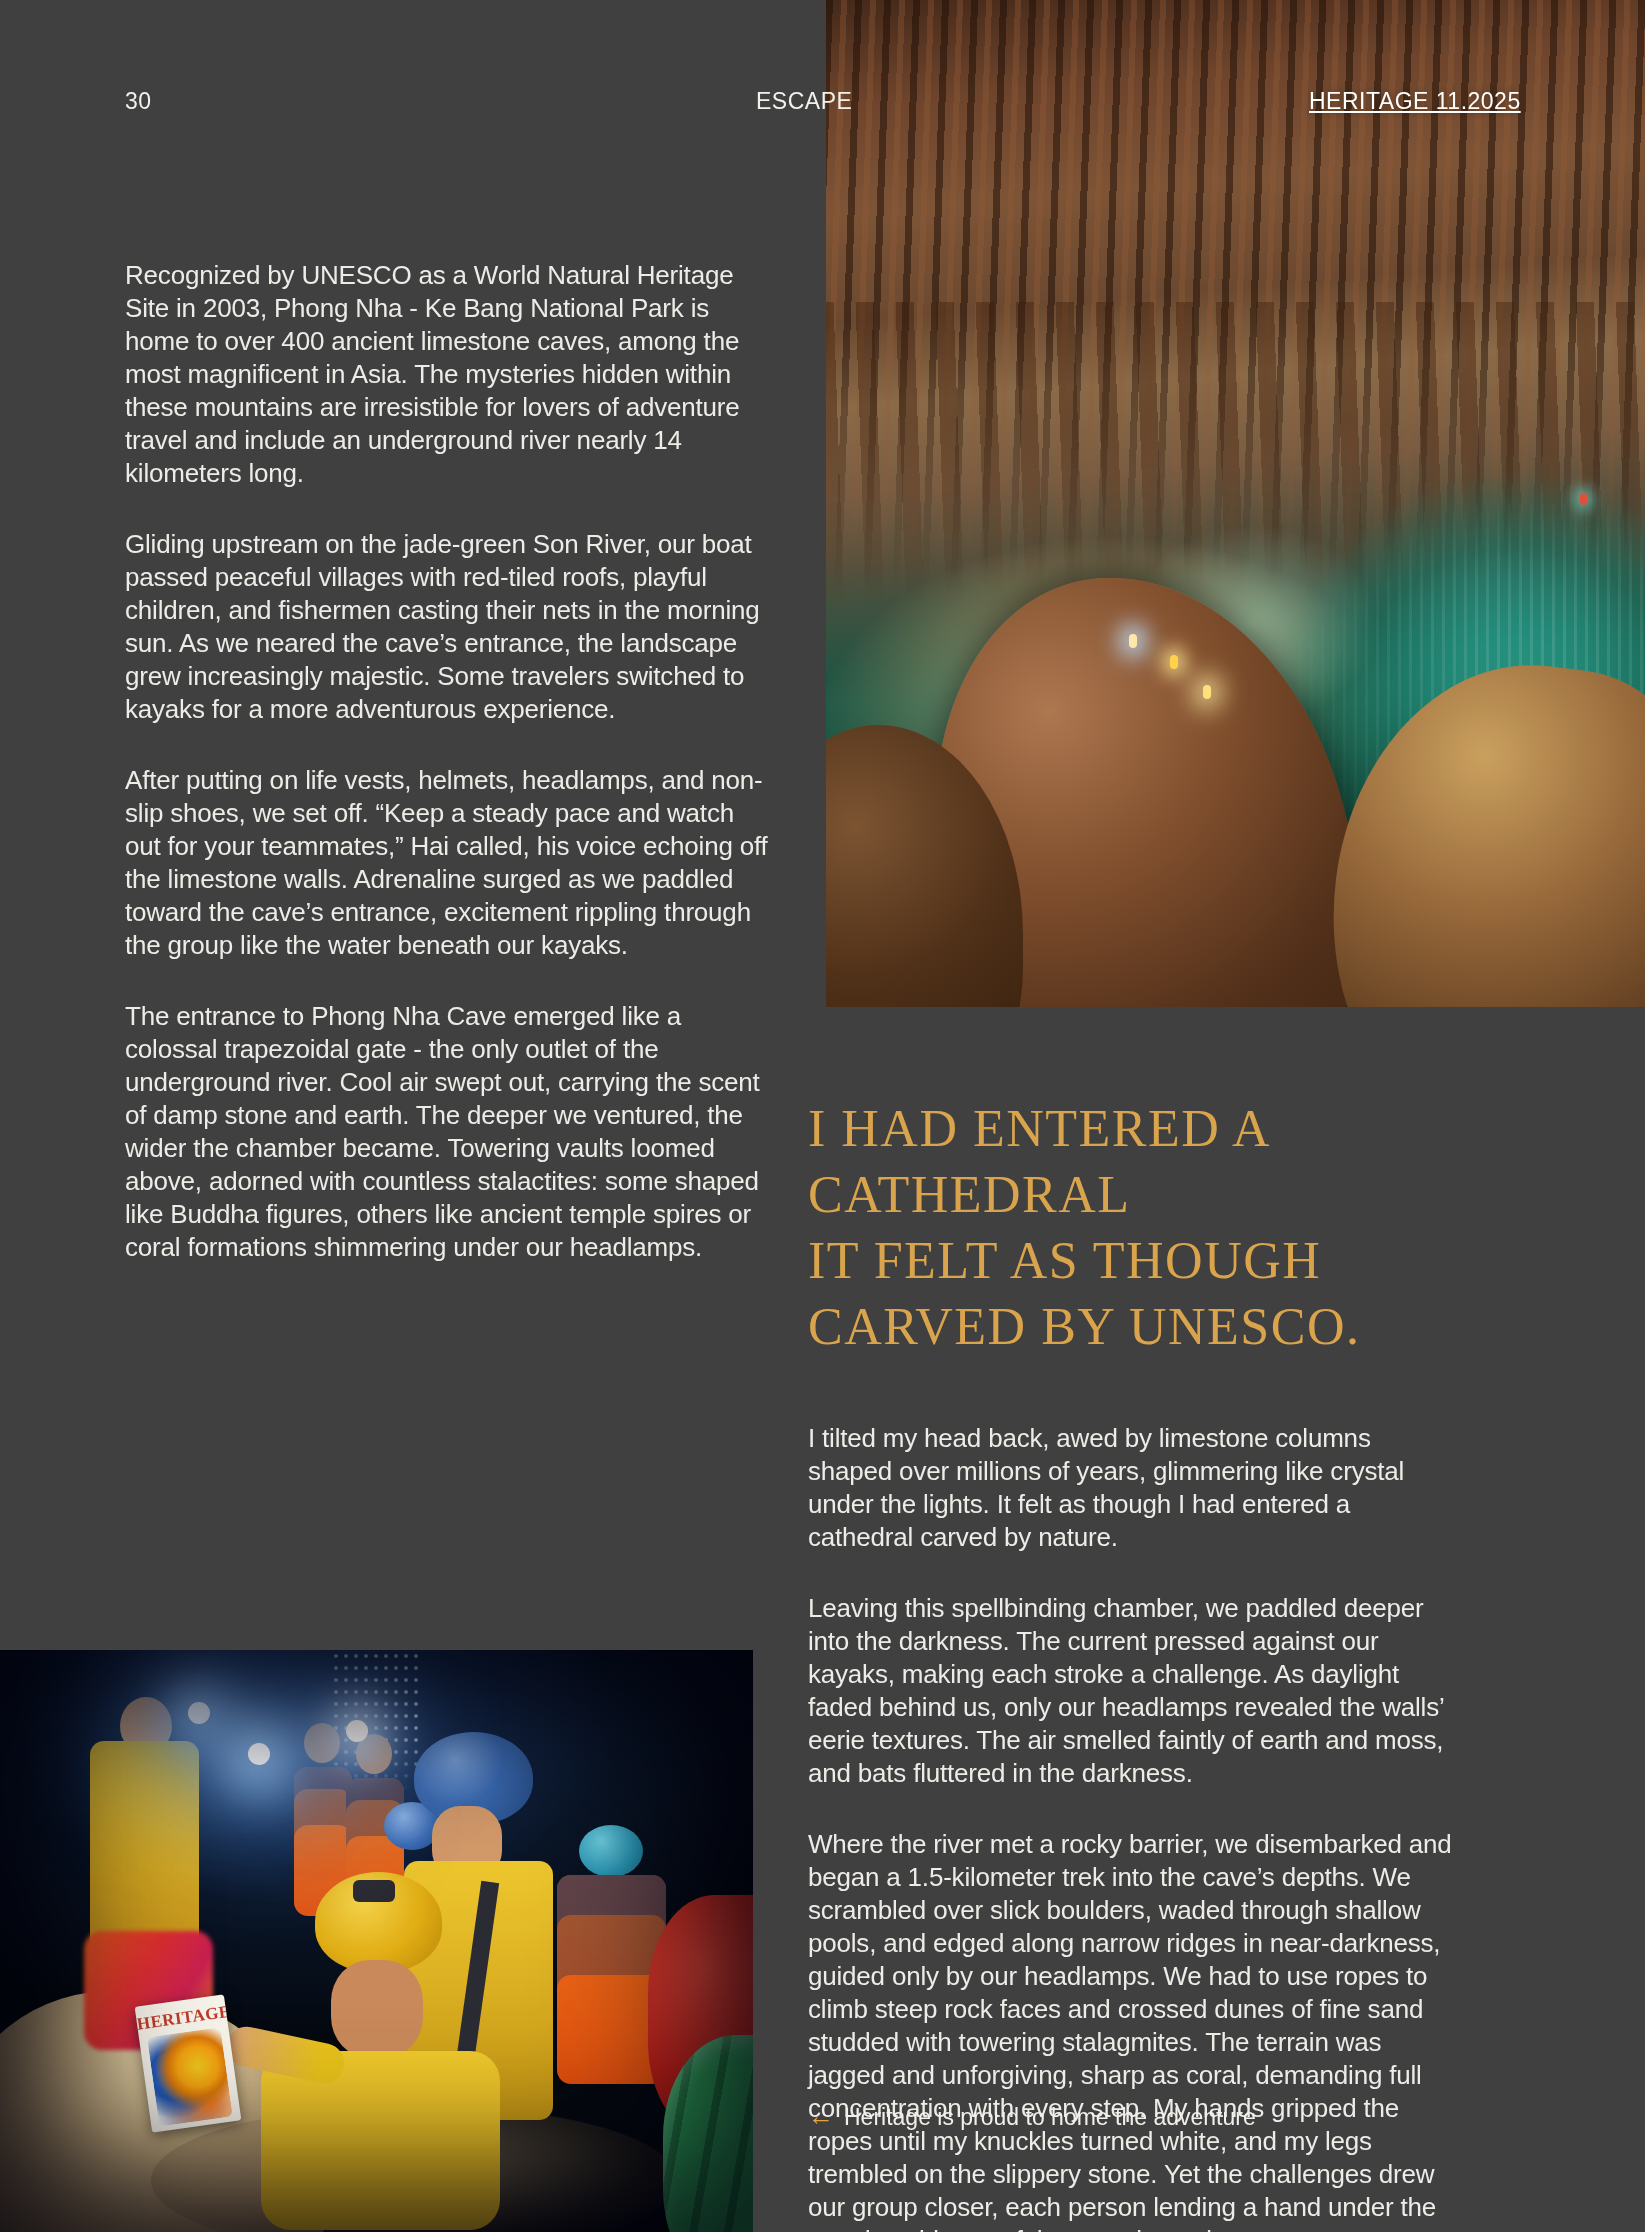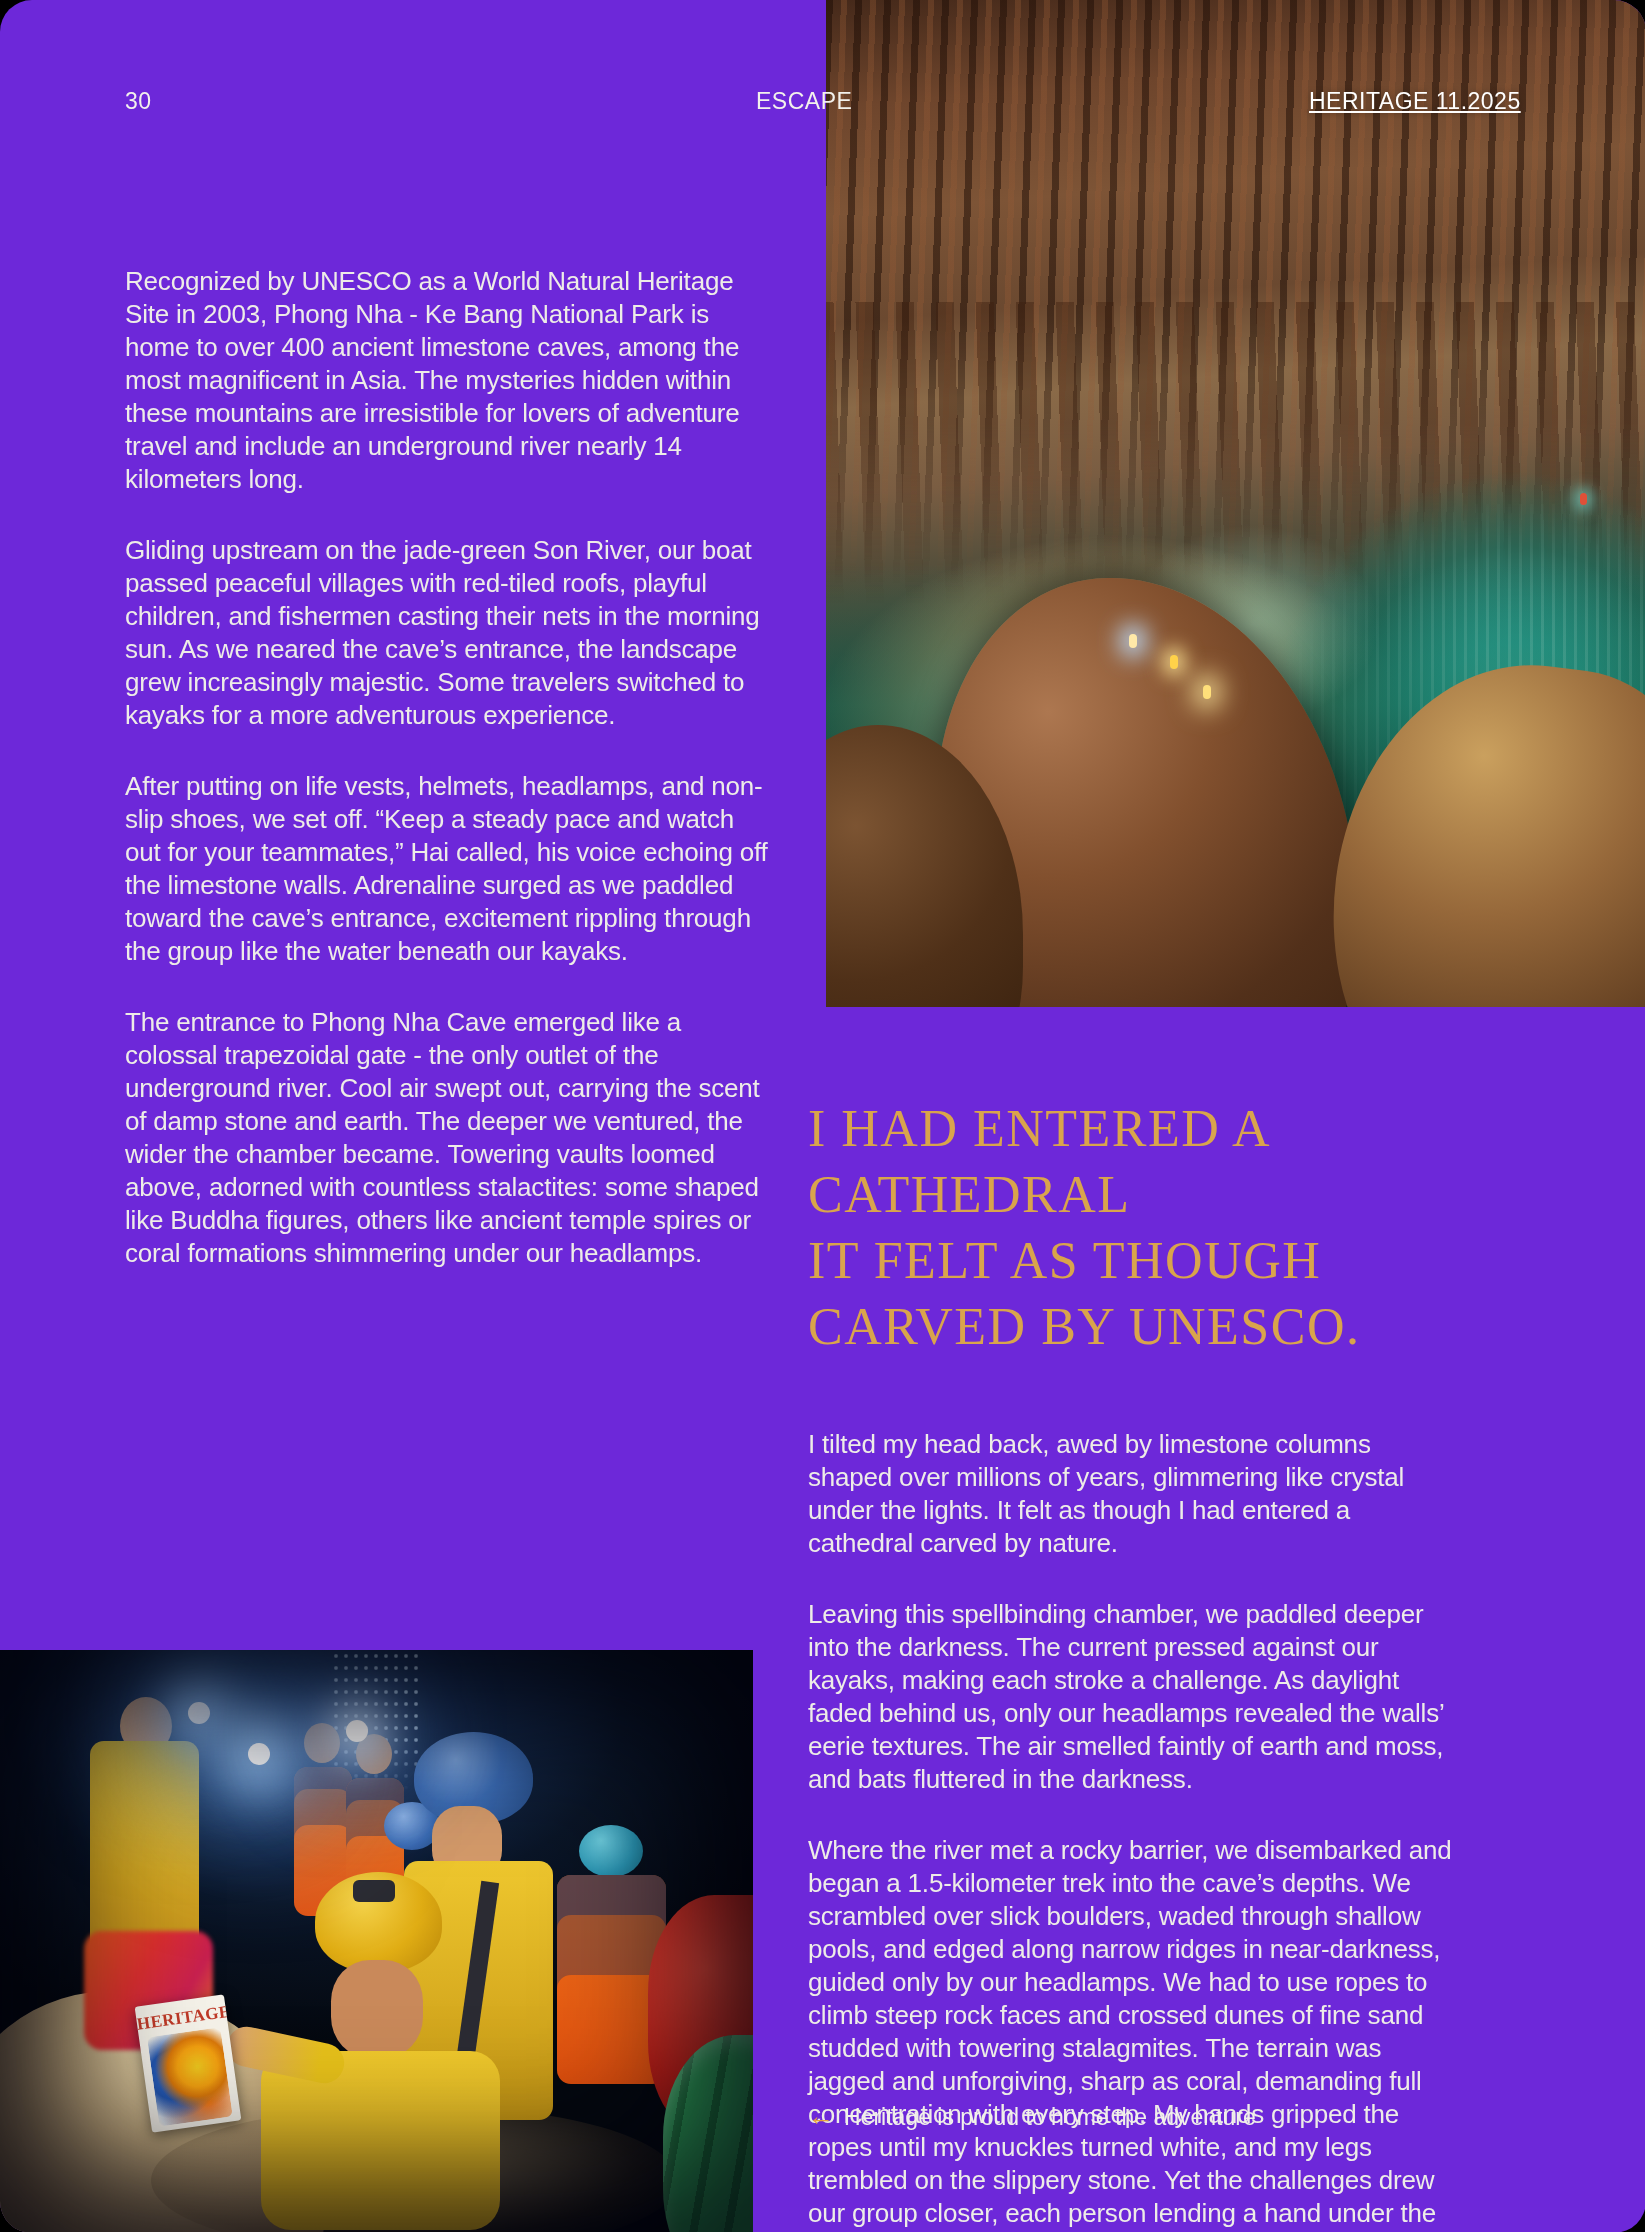--- a/index.html
+++ b/index.html
@@ -1,29 +1,29 @@
 <!DOCTYPE html>
 <html><head>
 <meta charset="utf-8">
 <style>
   html,body{margin:0;padding:0;background:#000;}
-  .page{position:relative;width:1646px;height:2233px;background:#6d28d9;overflow:hidden;
-        font-family:"Liberation Sans",sans-serif;color:#efede9;border-radius:32px;}
+  .page{position:relative;width:1646px;height:2233px;background:#404040;overflow:hidden;
+        font-family:"Liberation Sans",sans-serif;color:#efede9;}
 
   
   .hdr{position:absolute;top:88px;left:0;width:100%;height:30px;font-size:23px;
        letter-spacing:0.5px;color:#f3f1ec;font-weight:300;z-index:5;}
   .hdr .pgnum{position:absolute;left:125px;top:0;}
   .hdr .section{position:absolute;left:756px;top:0;}
   .hdr .issue{position:absolute;left:1309px;top:0;color:#ffffff;text-shadow:0 0 6px rgba(0,0,0,.4);text-decoration:underline;}
 
   
   .colL{position:absolute;left:125px;top:259px;width:649px;}
   .colR{position:absolute;left:808px;top:1422px;width:647px;}
-  .colL p,.colR p{margin:6px 0 38px 0;font-size:26px;line-height:33px;font-weight:300;
+  .colL p,.colR p{margin:0 0 38px 0;font-size:26px;line-height:33px;font-weight:300;
                   letter-spacing:-0.2px;color:#eeece7;}
   .quote{position:absolute;left:808px;top:1096px;width:697px;
          font-family:"Liberation Serif",serif;font-weight:400;
          font-size:52px;line-height:66px;letter-spacing:1.5px;color:#d9a44c;}
   .quote span{display:block;}
   .cap{position:absolute;left:808px;top:2101px;font-size:23px;color:#f2f0eb;font-weight:300;}
   .cap .arrow{color:#e8a33d;font-size:26px;margin-right:10px;font-weight:400;}
 
   
   .photoTop{position:absolute;left:826px;top:0;width:820px;height:1007px;overflow:hidden;

